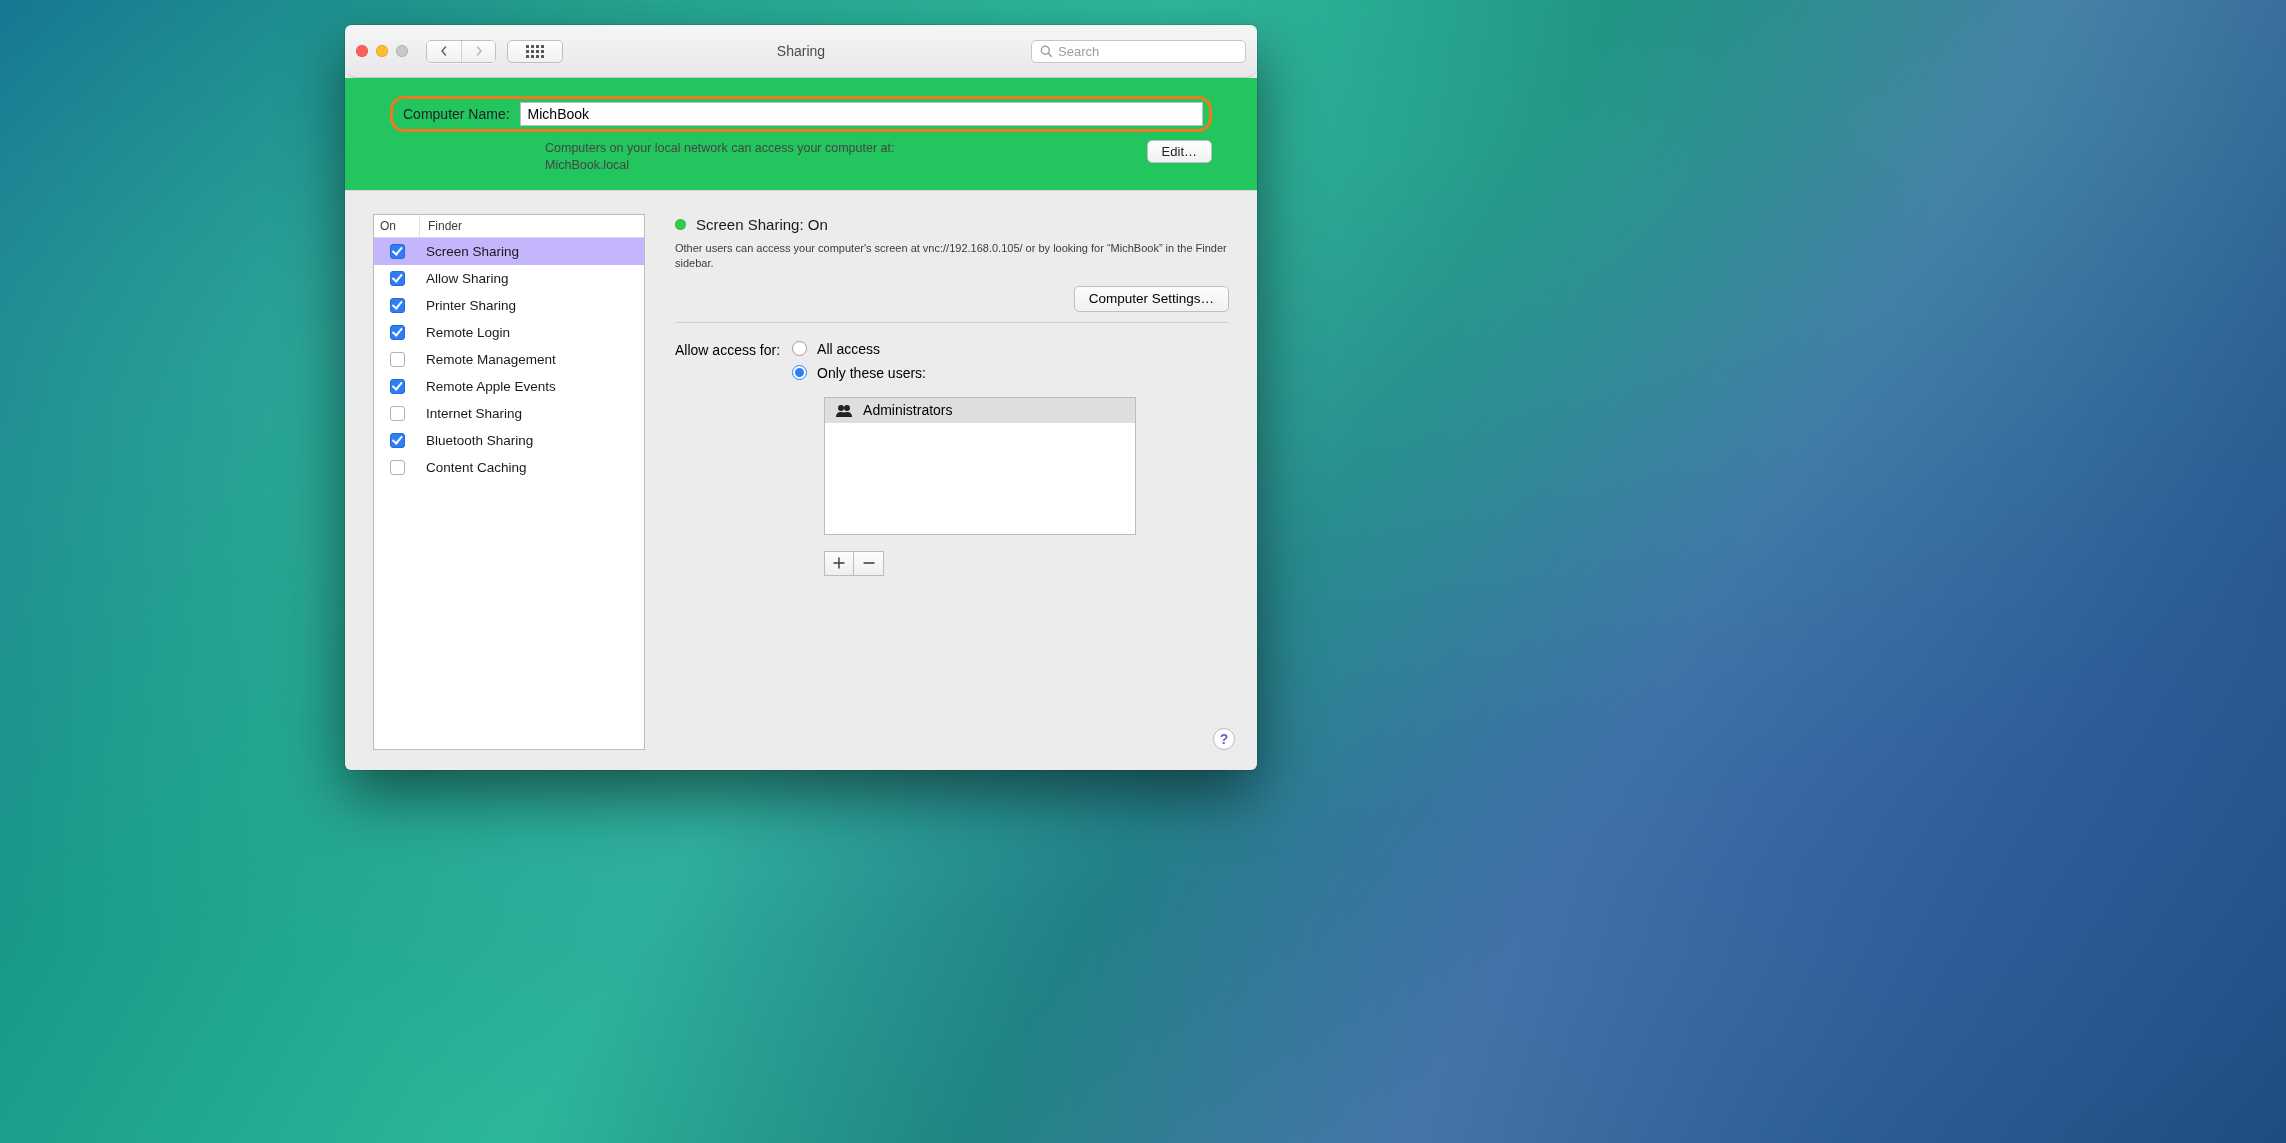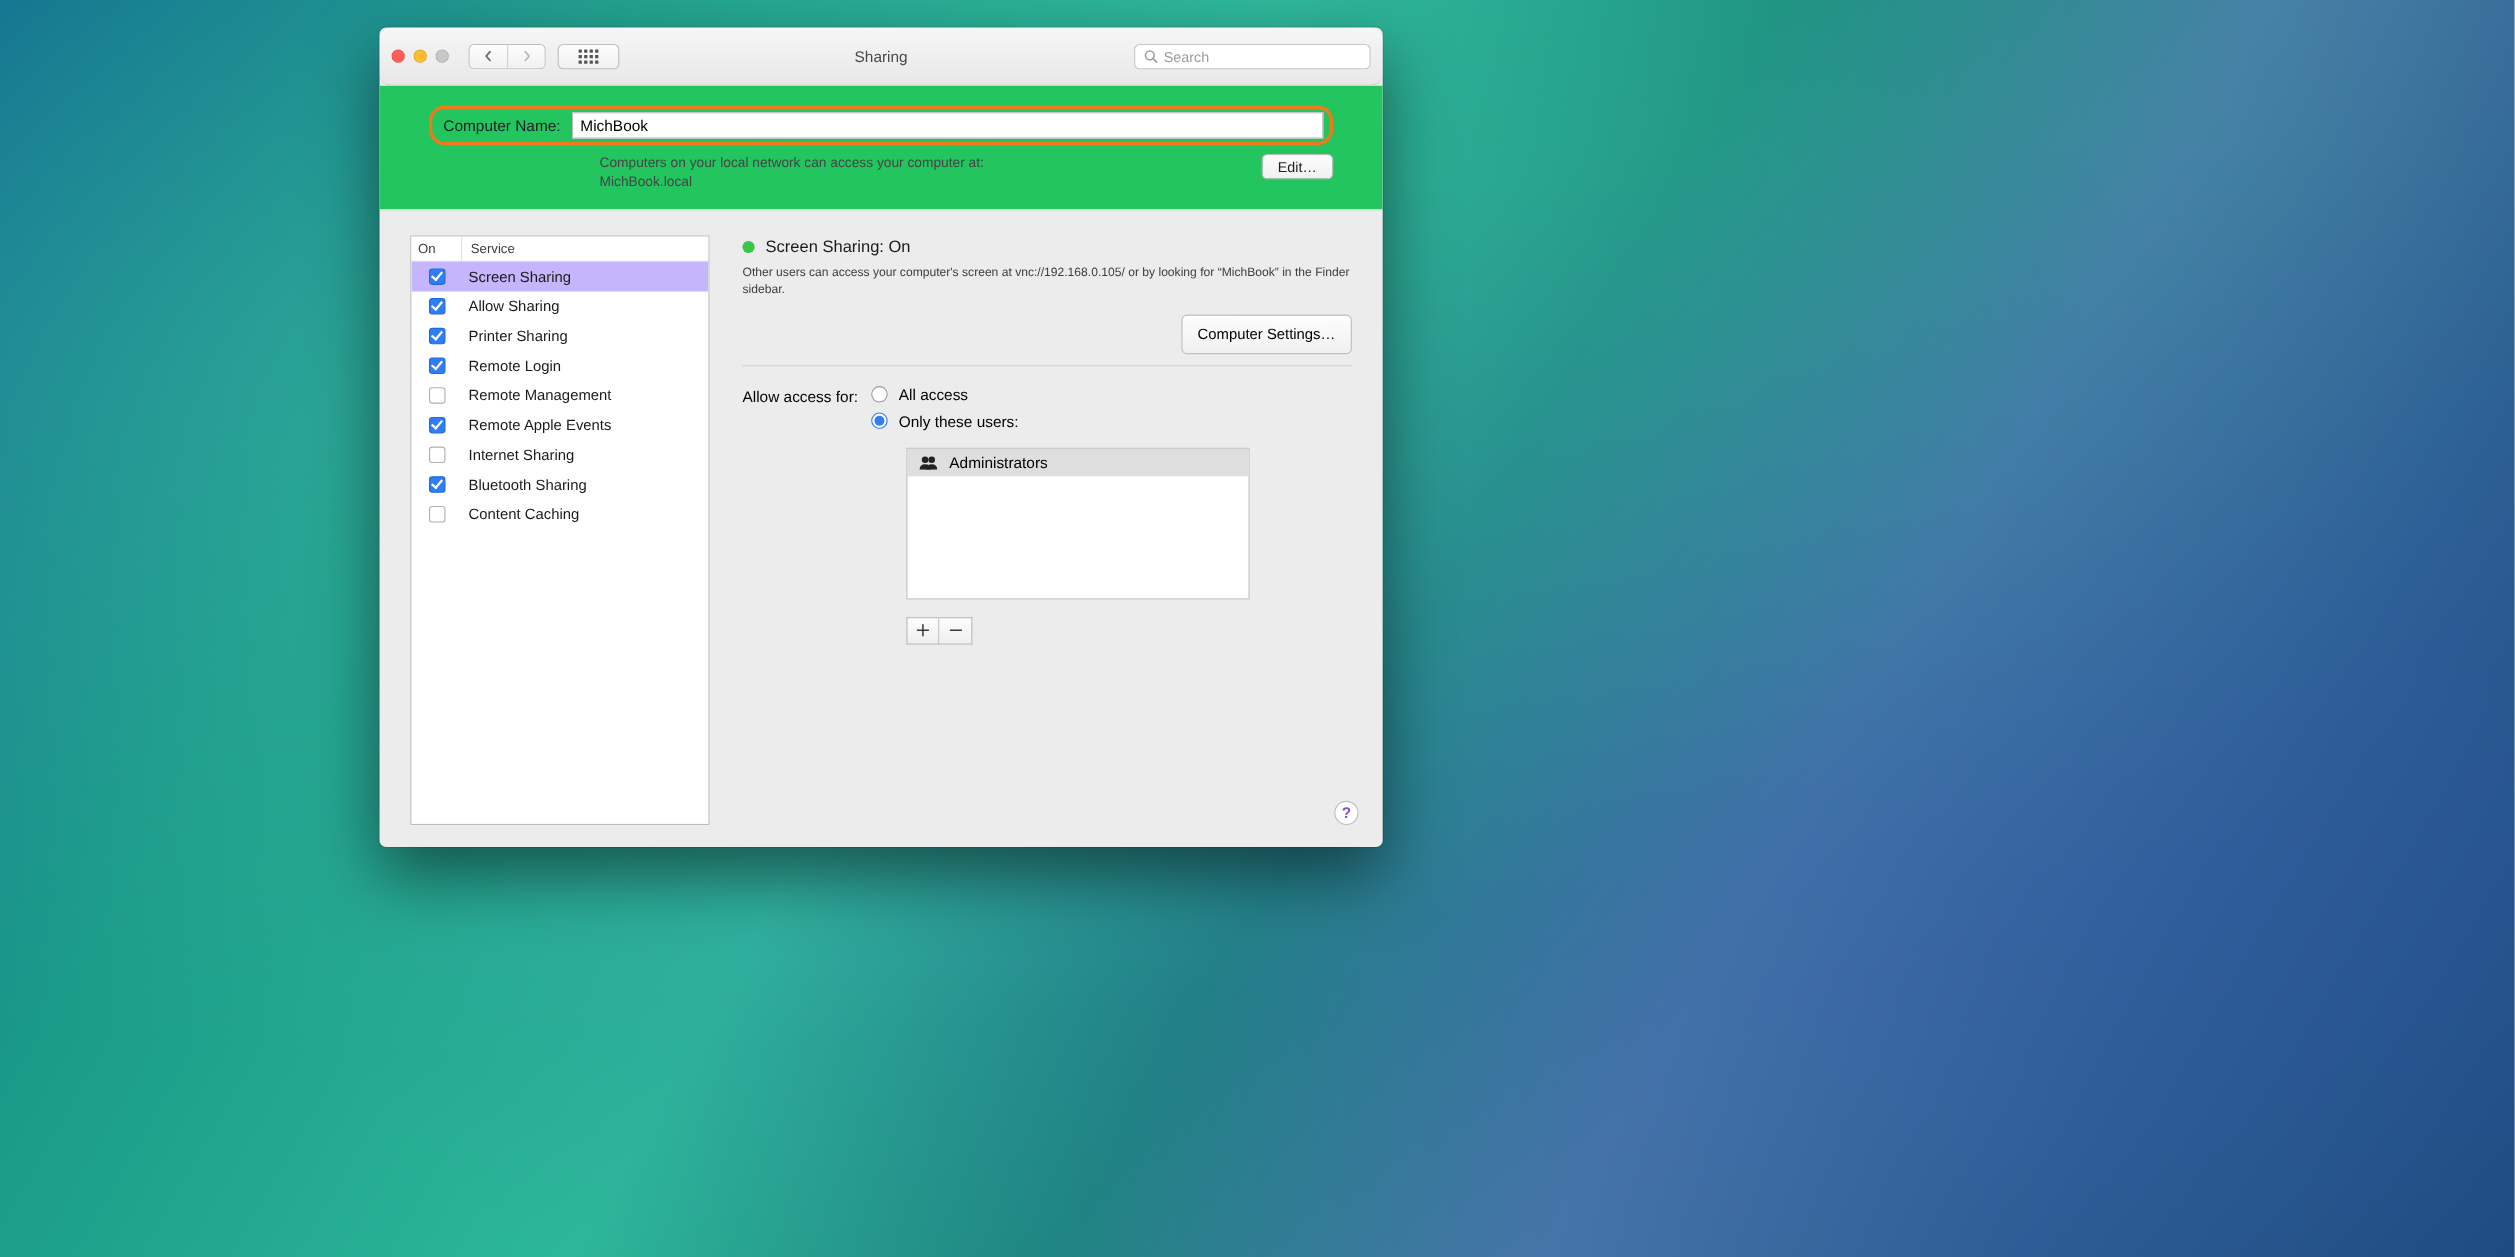--- a/index.html
+++ b/index.html
@@ -193,21 +193,21 @@
   }
 
   
   .detail { flex:1; display:flex; flex-direction:column; }
   .dhdr { display:flex; align-items:center; gap:10px; font-size:15px; color:#1a1a1a; margin-top:2px; }
   .dot { width:11px; height:11px; border-radius:50%; background:#37c84a; box-shadow: inset 0 0 1px rgba(0,0,0,0.2);}
   .dsub { font-size:11px; color:#3c3c3c; margin-top:8px; line-height:1.4; max-width: 560px;}
   .csettings {
     align-self:flex-end;
     margin-top:14px; margin-bottom:10px;
-    height:36px; padding:0 14px;
+    height:26px; padding:0 14px;
     background:linear-gradient(#fdfdfd,#f1f1f1);
     border:1px solid #bfbfbf; border-radius:5px;
     font-size:13.5px;
   }
   .divider { border-top:1px solid #d1d1d1; margin-bottom:18px; }
 
   .accessrow { display:flex; gap:12px; align-items:flex-start; }
   .accesslbl { font-size:14px; padding-top:1px; }
   .radios { display:flex; flex-direction:column; gap:8px; }
   .rad { display:flex; align-items:center; gap:10px; font-size:14px; }
@@ -310,21 +310,21 @@
         </div>
         <button class="editbtn">Edit…</button>
       </div>
     </div>
 
     <div class="maingrid">
 
       <div class="svctbl">
         <div class="svchdr">
           <div class="col-on">On</div>
-          <div class="col-svc">Service</div>
+          <div class="col-svc">Finder</div>
         </div>
         <div class="svcbody" id="svcbody">
             <div class="svcrow sel">
               <div class="cbwrap">
                 <div class="cb on"></div>
               </div>
               <div class="svctxt">Screen Sharing</div>
             </div>
             <div class="svcrow">
               <div class="cbwrap">

